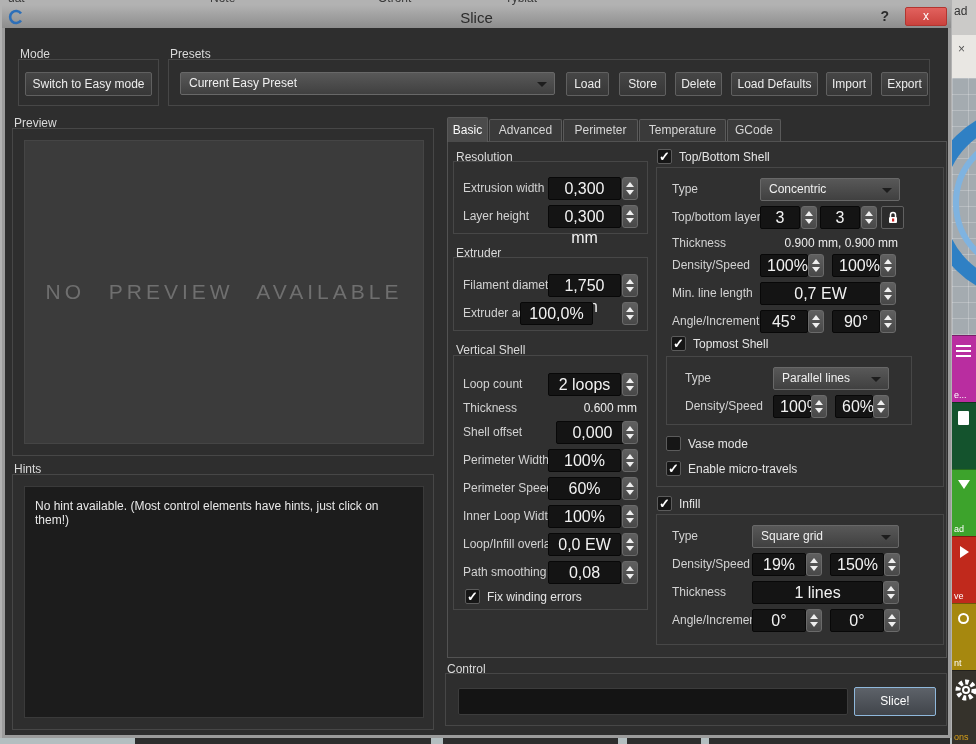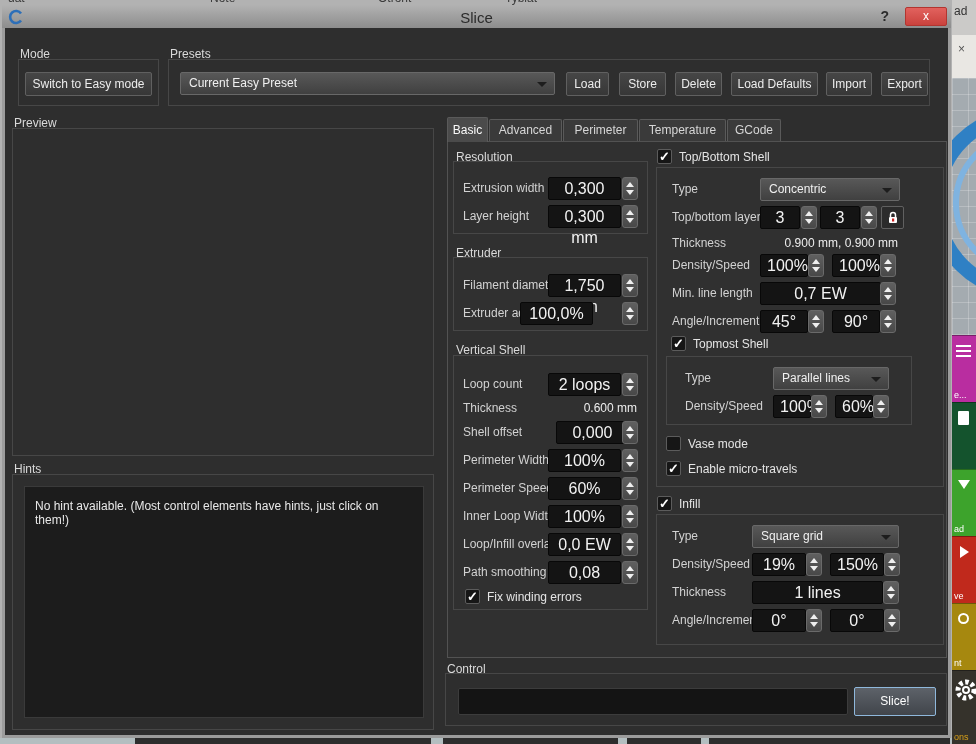--- a/index.html
+++ b/index.html
@@ -166,20 +166,23 @@
   <div class="combo" style="left:180px;top:72px;width:375px;">Current Easy Preset</div>
   <div class="btn" style="left:566px;top:72px;width:43px;height:24px;line-height:22px;">Load</div>
   <div class="btn" style="left:619px;top:72px;width:47px;height:24px;line-height:22px;">Store</div>
   <div class="btn" style="left:675px;top:72px;width:47px;height:24px;line-height:22px;">Delete</div>
   <div class="btn" style="left:731px;top:72px;width:87px;height:24px;line-height:22px;">Load Defaults</div>
   <div class="btn" style="left:826px;top:72px;width:46px;height:24px;line-height:22px;">Import</div>
   <div class="btn" style="left:881px;top:72px;width:47px;height:24px;line-height:22px;">Export</div>
 
   <span class="glabel" style="left:14px;top:116px;">Preview</span>
   <div class="gbox" style="left:12px;top:128px;width:422px;height:328px;"></div>
+  <div class="preview-panel" style="left:24px;top:140px;width:400px;height:304px;">
+    <span class="preview-text">NO PREVIEW AVAILABLE</span>
+  </div>
 
   <span class="glabel" style="left:14px;top:462px;">Hints</span>
   <div class="gbox" style="left:12px;top:474px;width:422px;height:256px;"></div>
   <div class="hints-panel" style="left:24px;top:486px;width:400px;height:232px;">No hint available. (Most control elements have hints, just click on them!)</div>
 
   <div class="tab active" style="left:447px;top:117px;width:41px;height:25px;">Basic</div>
   <div class="tab" style="left:489px;top:119px;width:73px;height:22px;">Advanced</div>
   <div class="tab" style="left:563px;top:119px;width:75px;height:22px;">Perimeter</div>
   <div class="tab" style="left:639px;top:119px;width:87px;height:22px;">Temperature</div>
   <div class="tab" style="left:727px;top:119px;width:54px;height:22px;">GCode</div>

